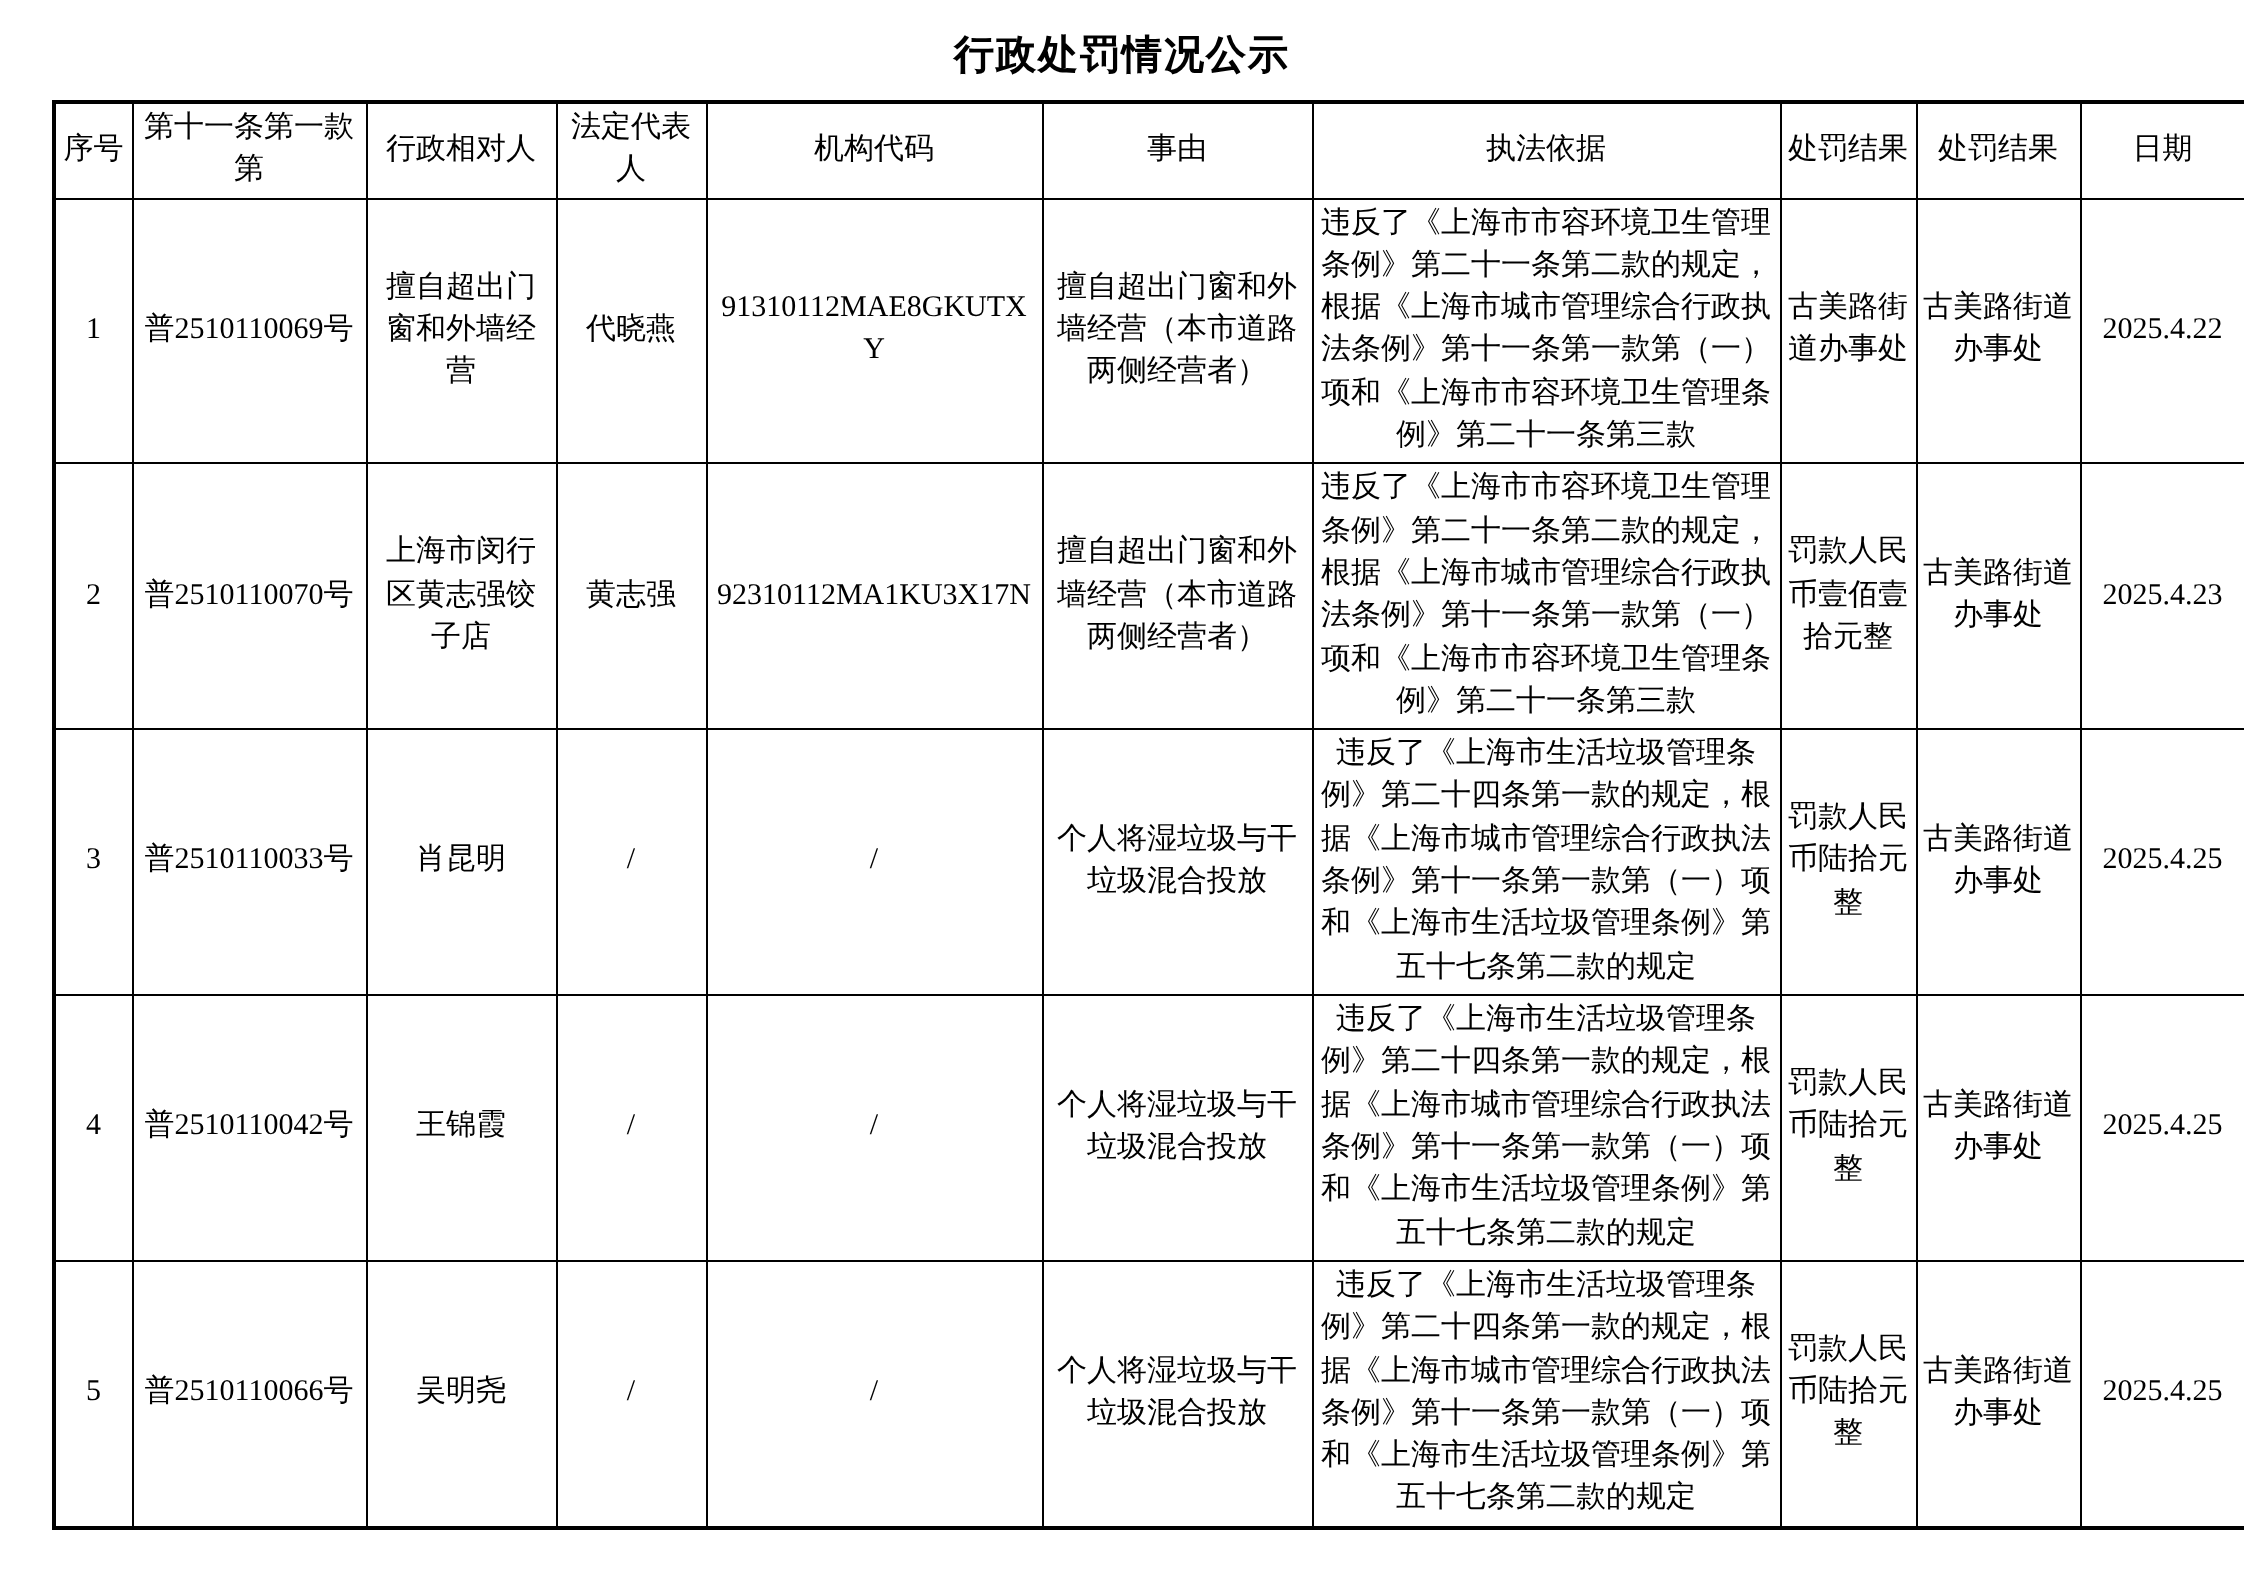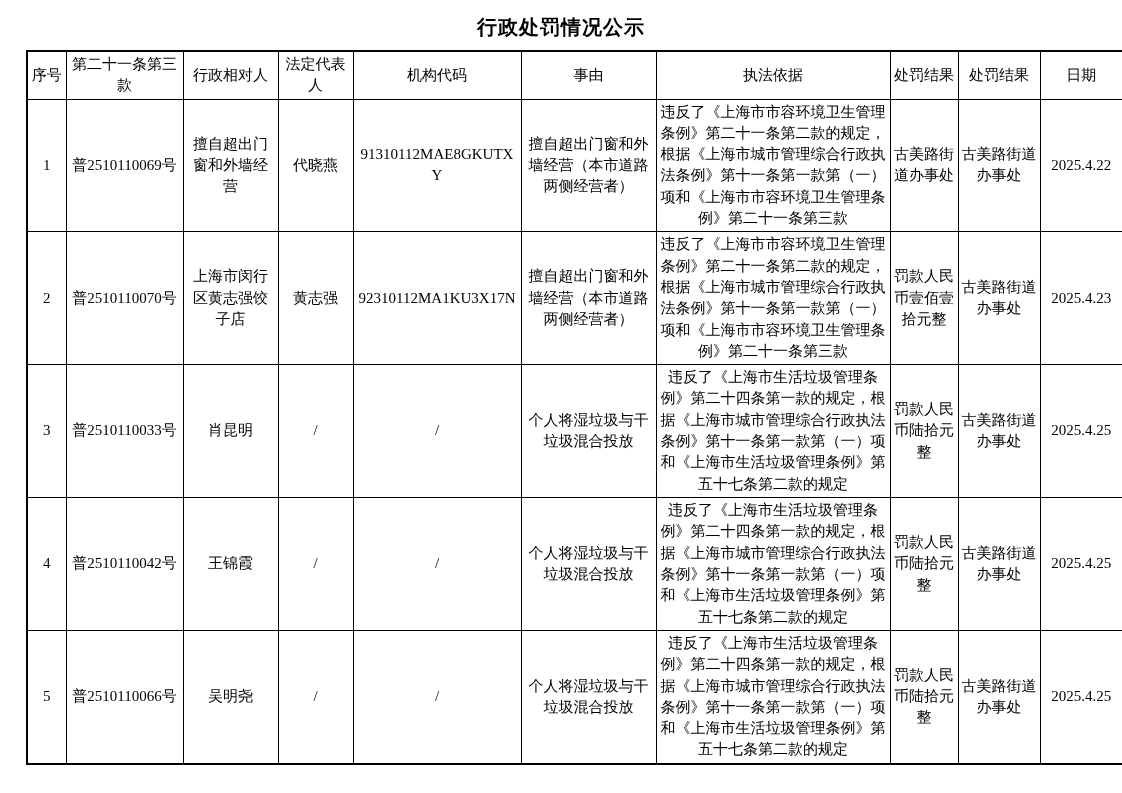--- a/index.html
+++ b/index.html
@@ -62,21 +62,21 @@
     <col style="width:168px">
     <col style="width:135px">
     <col style="width:234px">
     <col style="width:68px">
     <col style="width:82px">
     <col style="width:83px">
   </colgroup>
   <thead>
     <tr>
       <th>序号</th>
-      <th>第二十一条第三款</th>
+      <th>第十一条第一款第</th>
       <th>行政相对人</th>
       <th>法定代表人</th>
       <th>机构代码</th>
       <th>事由</th>
       <th>执法依据</th>
       <th>处罚结果</th>
       <th>处罚结果</th>
       <th>日期</th>
     </tr>
   </thead>

